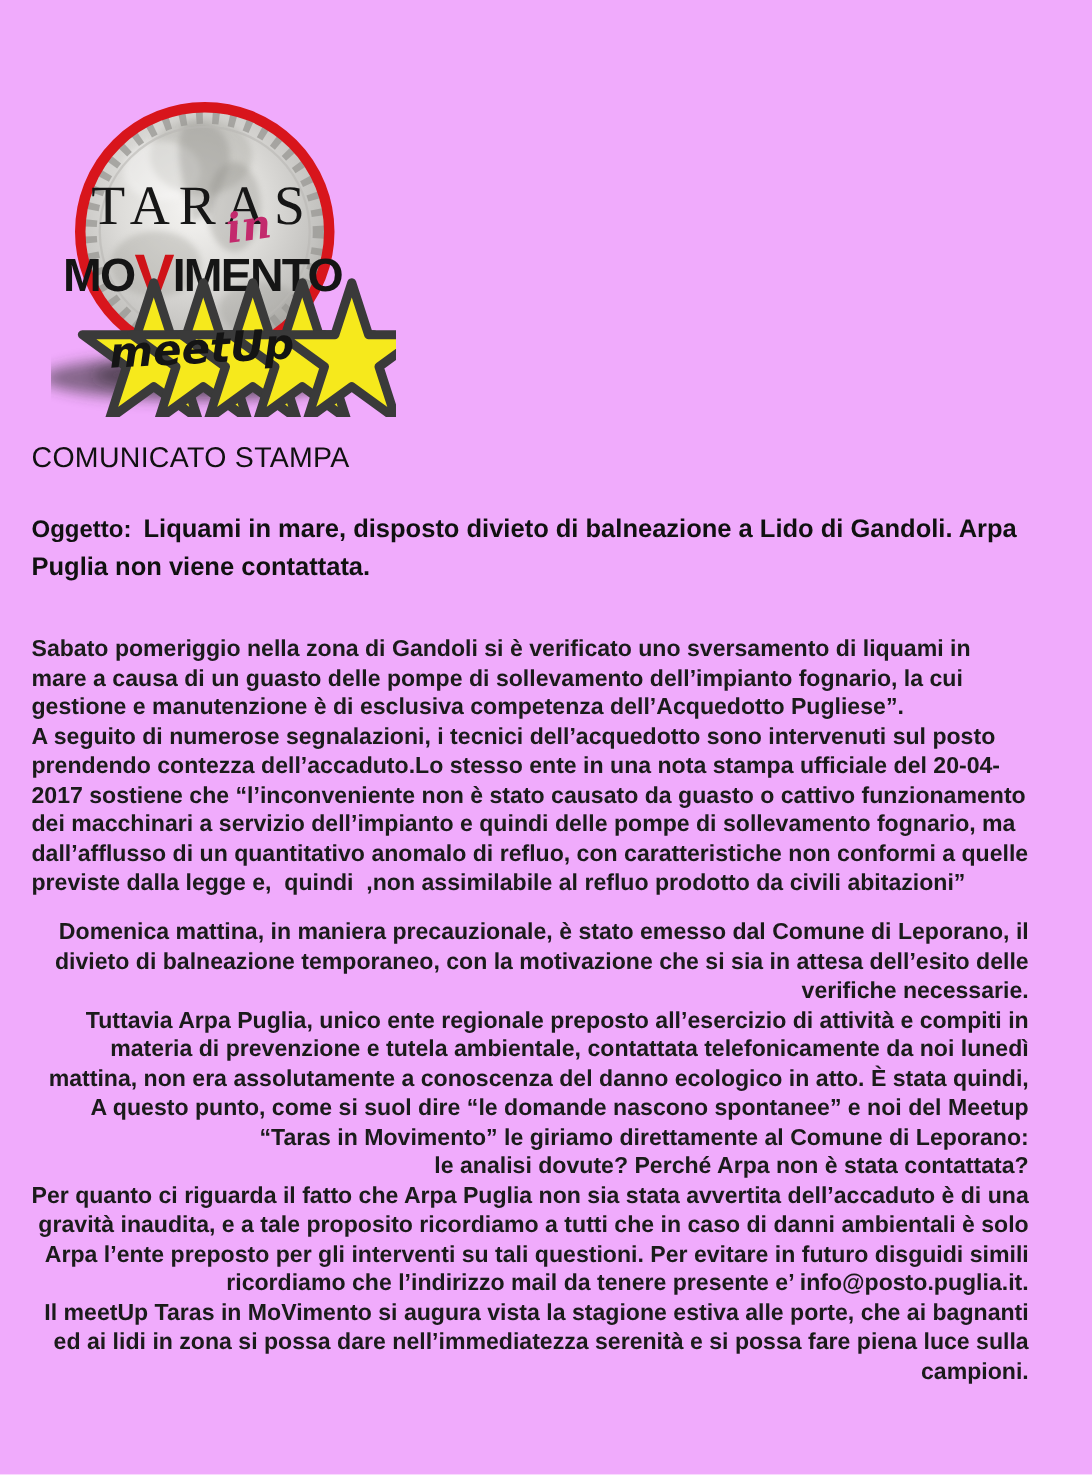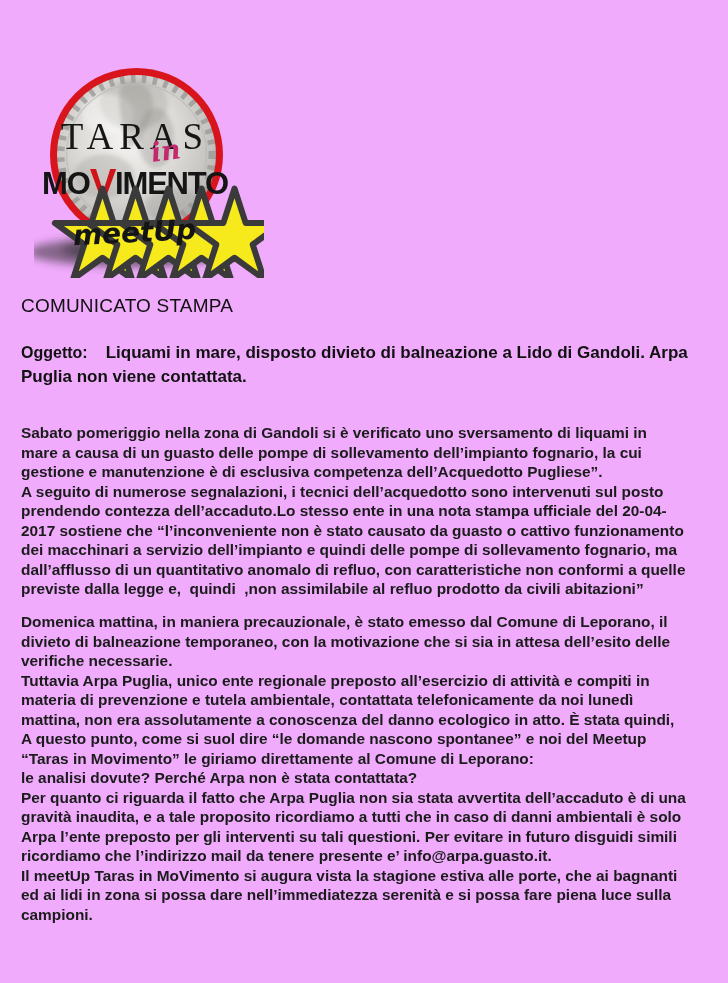--- a/index.html
+++ b/index.html
@@ -10,25 +10,25 @@
   .logo { position:absolute; left:34px; top:56px; width:230px; height:222px; margin:0; }
   .title {
     position:absolute; left:21px; top:295px; margin:0;
     font-size:19px; line-height:22px; font-weight:normal; color:#111;
     letter-spacing:0.2px; white-space:pre;
   }
   .subject { position:absolute; left:21px; top:341px; font-weight:bold; color:#111; }
   .subject .s-line { line-height:24px; white-space:pre; }
   .s-label { font-size:16px; }
   .s-rest  { font-size:17px; }
-  .s-line1 .s-rest { margin-left:18px; }
+  .s-line1 .s-rest { margin-left:8px; }
   .body { position:absolute; left:21px; font-size:15.4px; line-height:19.5px; color:#1b1b1b; }
   .body .line { white-space:pre;font-weight:bold; }
   .para1 { top:423px; }
-  .para2 { top:612px; }
+  .para2 { top:612px;text-align:right; }
 </style>
 </head>
 <body>
 
 <div class="page">
 
   <figure class="logo">
     <svg width="230" height="222" viewBox="0 0 230 222" xmlns="http://www.w3.org/2000/svg">
       <defs>
         <radialGradient id="coinG" cx="45%" cy="40%" r="65%">
@@ -104,19 +104,19 @@
       <div class="line">verifiche necessarie.</div>
       <div class="line">Tuttavia Arpa Puglia, unico ente regionale preposto all’esercizio di attività e compiti in</div>
       <div class="line">materia di prevenzione e tutela ambientale, contattata telefonicamente da noi lunedì</div>
       <div class="line">mattina, non era assolutamente a conoscenza del danno ecologico in atto. È stata quindi,</div>
       <div class="line">A questo punto, come si suol dire “le domande nascono spontanee” e noi del Meetup</div>
       <div class="line">“Taras in Movimento” le giriamo direttamente al Comune di Leporano:</div>
       <div class="line">le analisi dovute? Perché Arpa non è stata contattata?</div>
       <div class="line">Per quanto ci riguarda il fatto che Arpa Puglia non sia stata avvertita dell’accaduto è di una</div>
       <div class="line">gravità inaudita, e a tale proposito ricordiamo a tutti che in caso di danni ambientali è solo</div>
       <div class="line">Arpa l’ente preposto per gli interventi su tali questioni. Per evitare in futuro disguidi simili</div>
-      <div class="line">ricordiamo che l’indirizzo mail da tenere presente e’ info@arpa.guasto.it.</div>
+      <div class="line">ricordiamo che l’indirizzo mail da tenere presente e’ info@posto.puglia.it.</div>
       <div class="line">Il meetUp Taras in MoVimento si augura vista la stagione estiva alle porte, che ai bagnanti</div>
       <div class="line">ed ai lidi in zona si possa dare nell’immediatezza serenità e si possa fare piena luce sulla</div>
       <div class="line">campioni.</div>
     </div>
 
 </div>
 
 </body></html>

